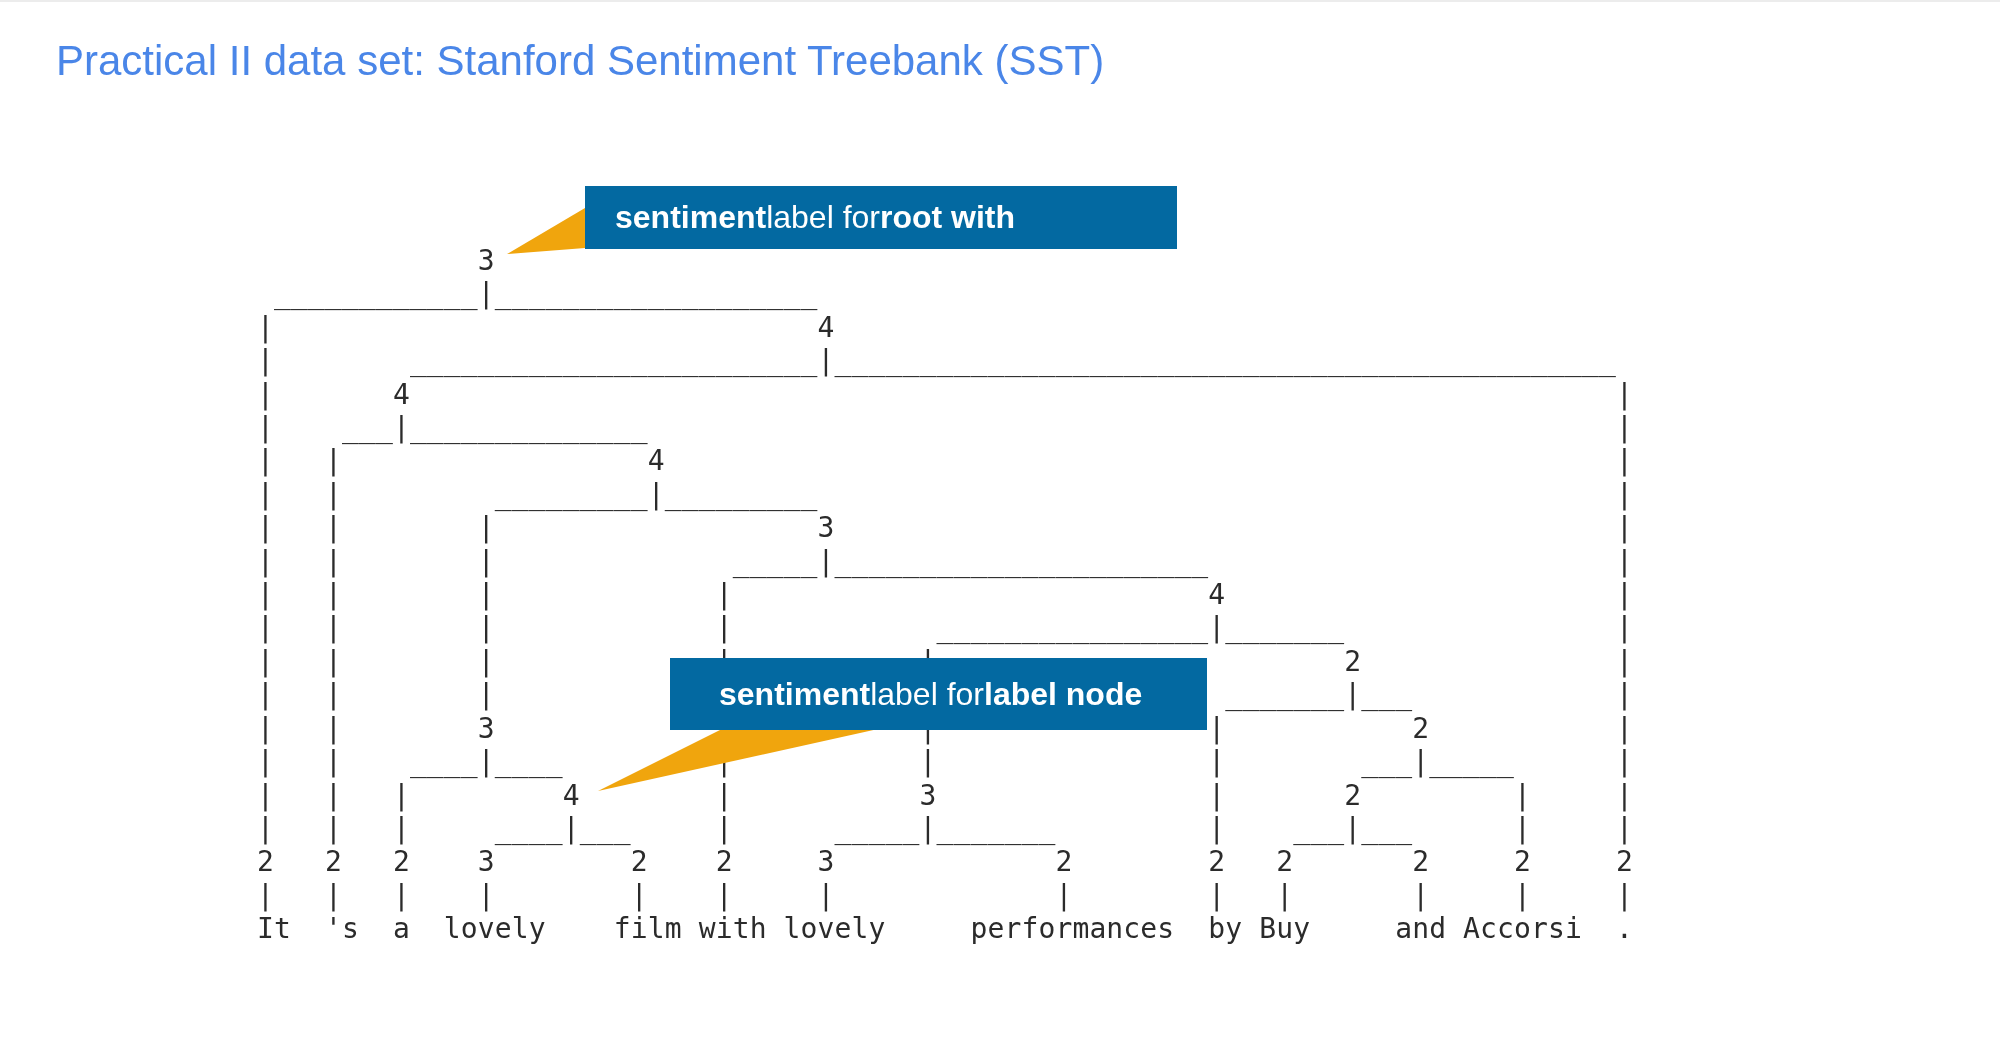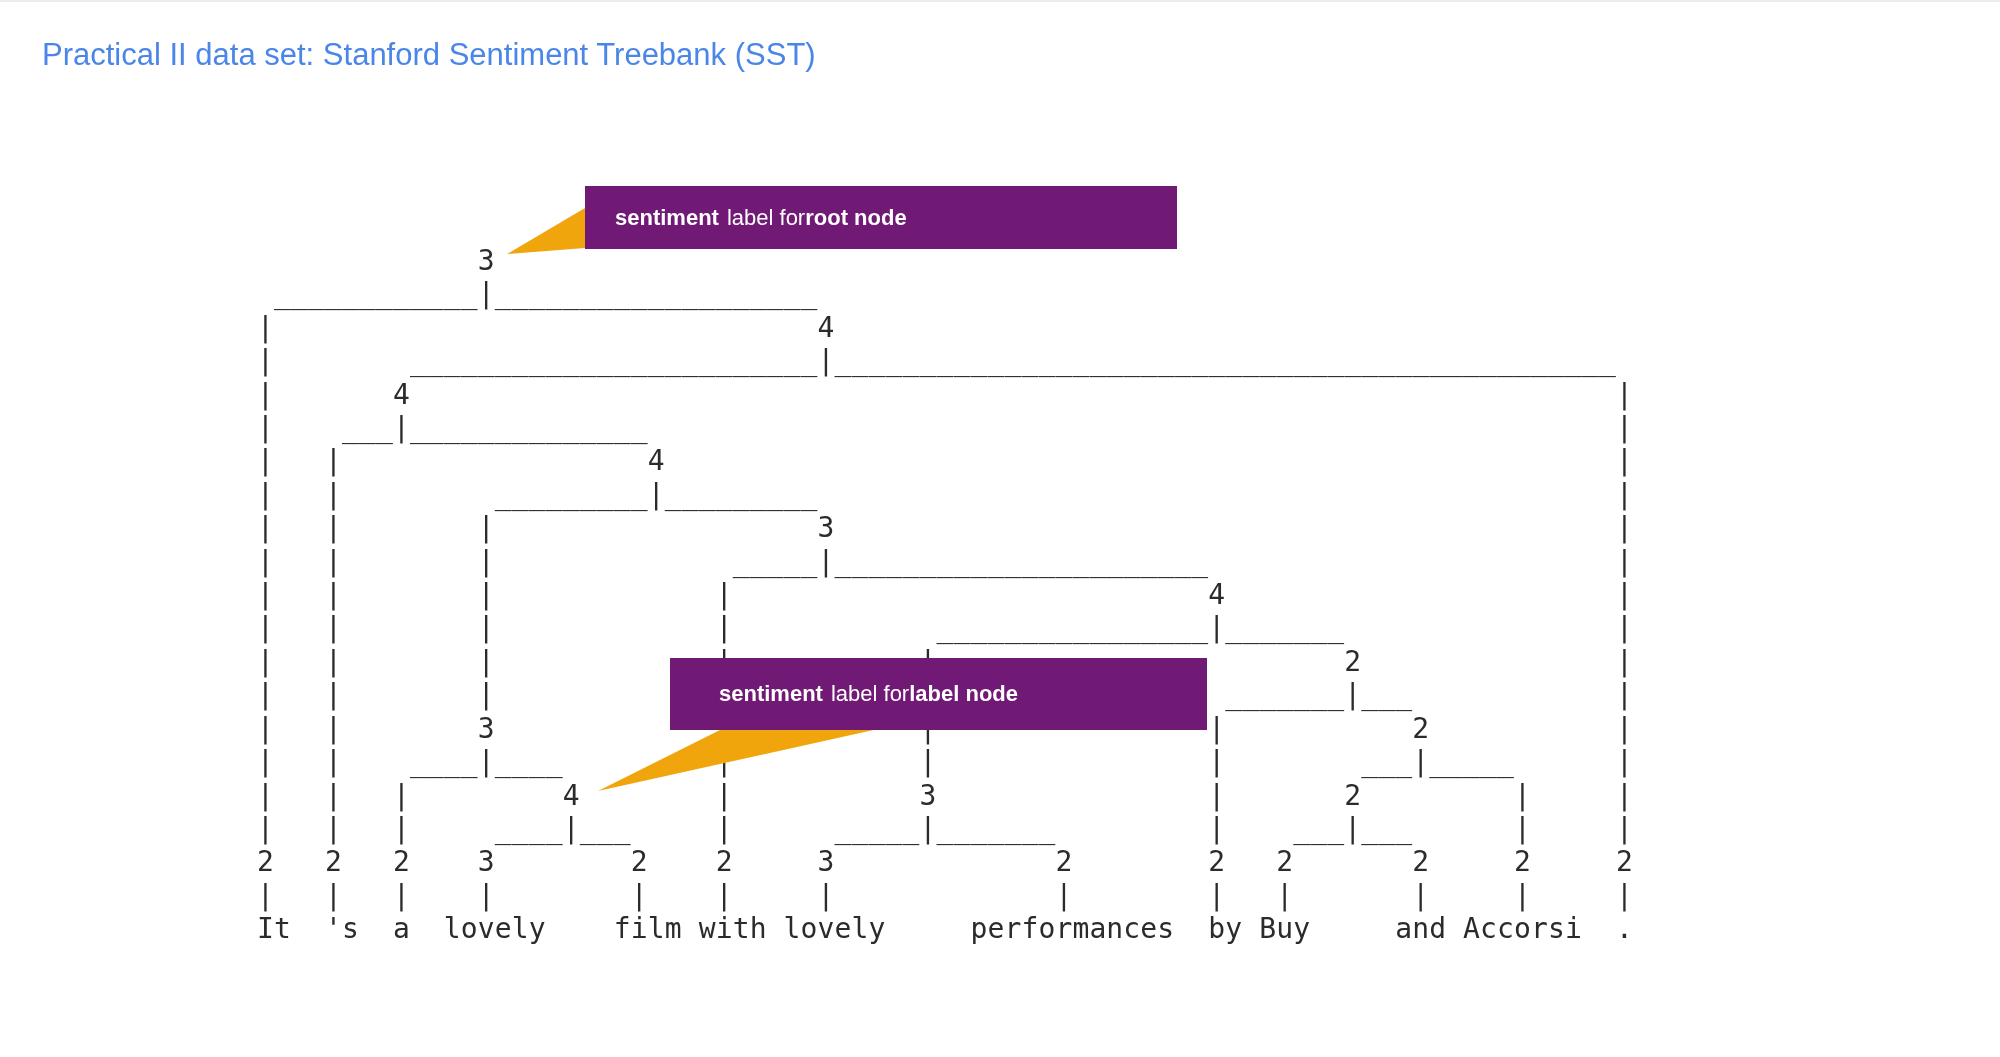--- a/index.html
+++ b/index.html
@@ -1,27 +1,27 @@
 <!DOCTYPE html>
 <html><head>
 <meta charset="utf-8">
 <style>
   html,body{margin:0;padding:0;background:#ffffff;}
   #page{position:relative;width:2000px;height:1057px;background:#ffffff;overflow:hidden;
         font-family:"Liberation Sans",sans-serif;}
   #top-edge{position:absolute;left:0;top:0;width:100%;height:2px;background:#ececec;}
-  #page-title{position:absolute;left:42px;top:36px;font-size:31px;line-height:1.2;
+  #page-title{position:absolute;left:56px;top:36px;font-size:42px;line-height:1.2;
         color:#4a86e8;font-weight:400;white-space:nowrap;}
   #tree-pre{position:absolute;left:257px;top:244px;margin:0;
         font-family:"DejaVu Sans Mono",monospace;font-size:28px;line-height:33.4px;
         letter-spacing:0.13px;color:#2b2b2b;white-space:pre;}
-  .callout{position:absolute;display:flex;align-items:center;background:#701a75;
-        color:#ffffff;font-size:22px;white-space:nowrap;}
+  .callout{position:absolute;display:flex;align-items:center;background:#0369a1;
+        color:#ffffff;font-size:32px;white-space:nowrap;}
   .callout .b{font-weight:700;}
-  .callout .m{font-weight:400;margin-left:8px;}
+  .callout .m{font-weight:400;}
   #callout-root{left:585px;top:186px;width:562px;height:63px;padding-left:30px;}
   #callout-each{left:670px;top:658px;width:488px;height:72px;padding-left:49px;}
   .tail{position:absolute;}
 </style>
 </head>
 <body>
 
 <div id="page">
   <div id="top-edge"></div>
 
@@ -48,21 +48,21 @@
 2   2   2    3        2    2     3             2        2   2       2     2     2
 |   |   |    |        |    |     |             |        |   |       |     |     |
 It  's  a  lovely    film with lovely     performances  by Buy     and Accorsi  .</pre>
 
   <svg class="tail" style="left:505px;top:204px" width="84" height="54">
     <polygon points="80,4 80,44 2,50" fill="#f0a50d"></polygon>
   </svg>
   <div id="callout-root" class="callout">
     <span class="b">sentiment</span>
       <span class="m"> label for </span>
-      <span class="b">root node</span>
+      <span class="b">root with</span>
   </div>
 
   <svg class="tail" style="left:594px;top:727px" width="288" height="68">
     <polygon points="128,2 284,2 4,64" fill="#f0a50d"></polygon>
   </svg>
   <div id="callout-each" class="callout">
     <span class="b">sentiment</span>
       <span class="m"> label for </span>
       <span class="b">label node</span>
   </div>

